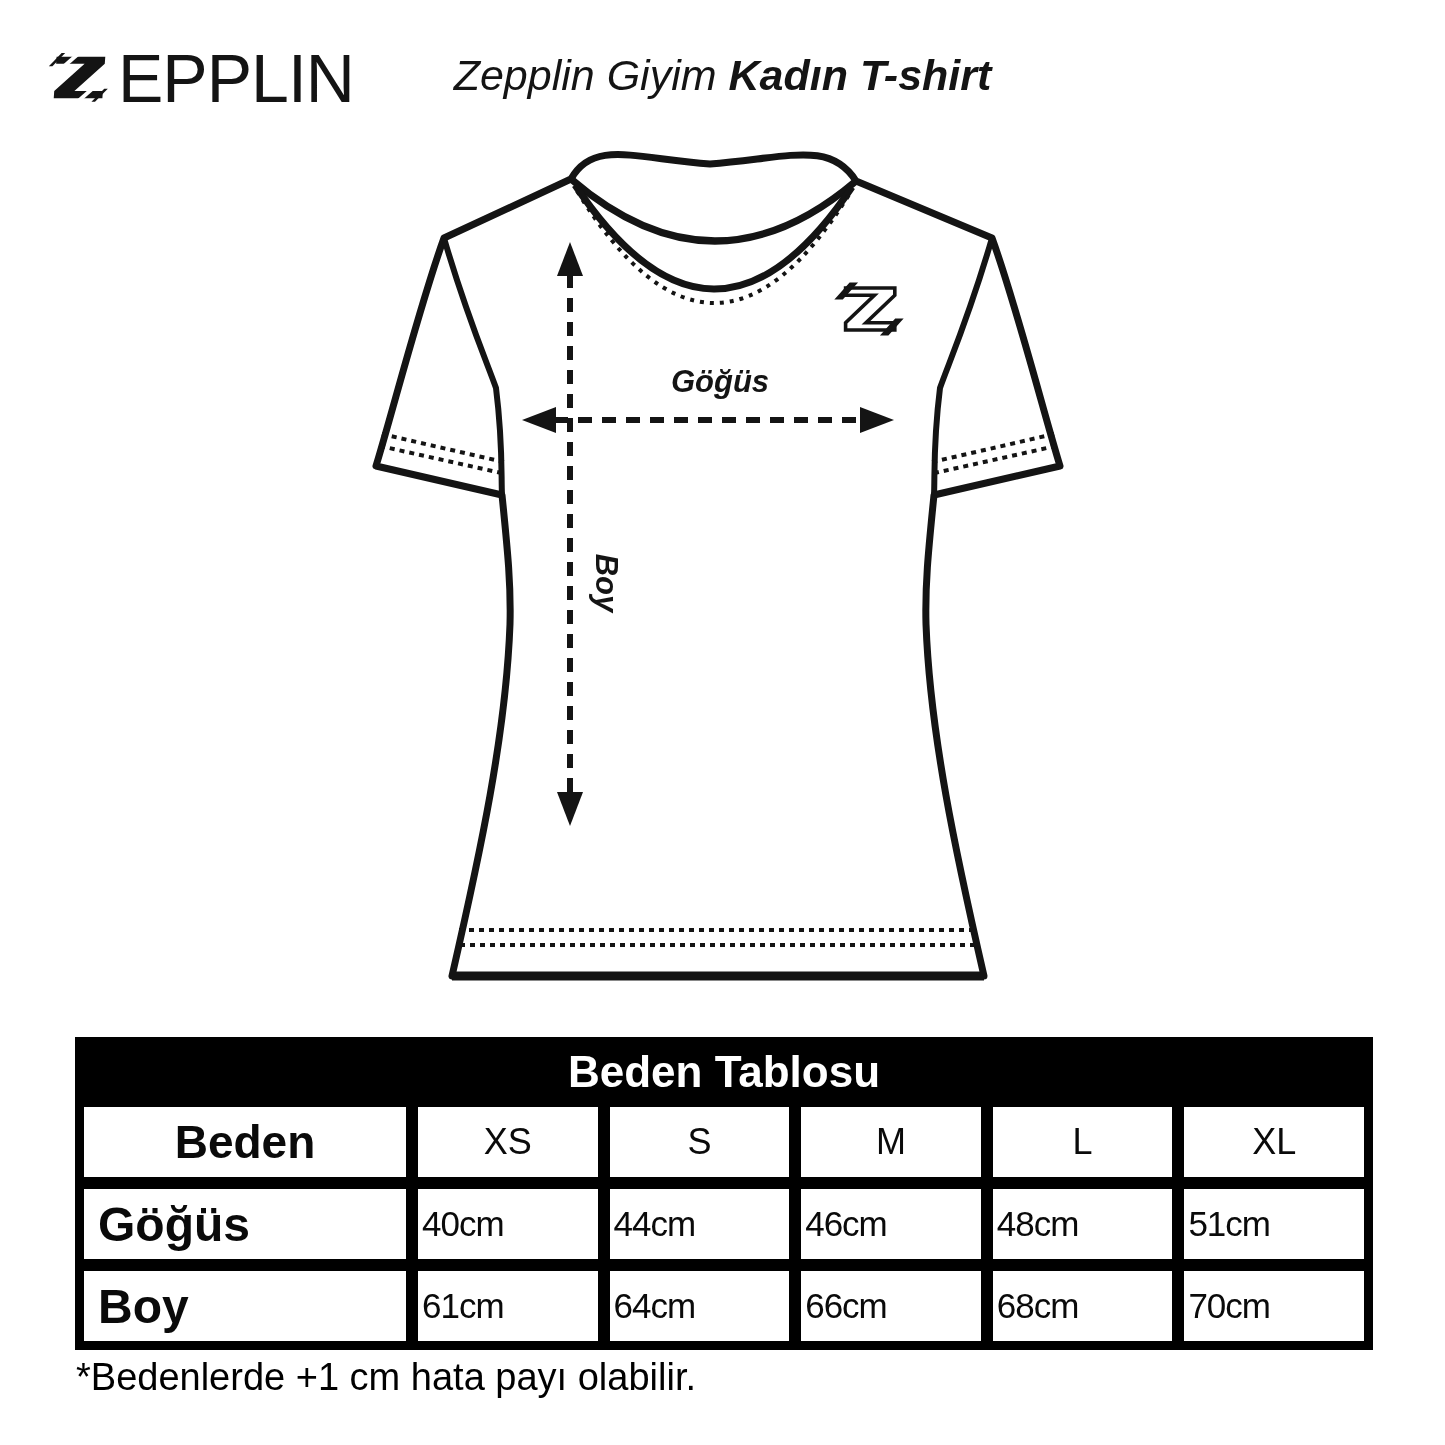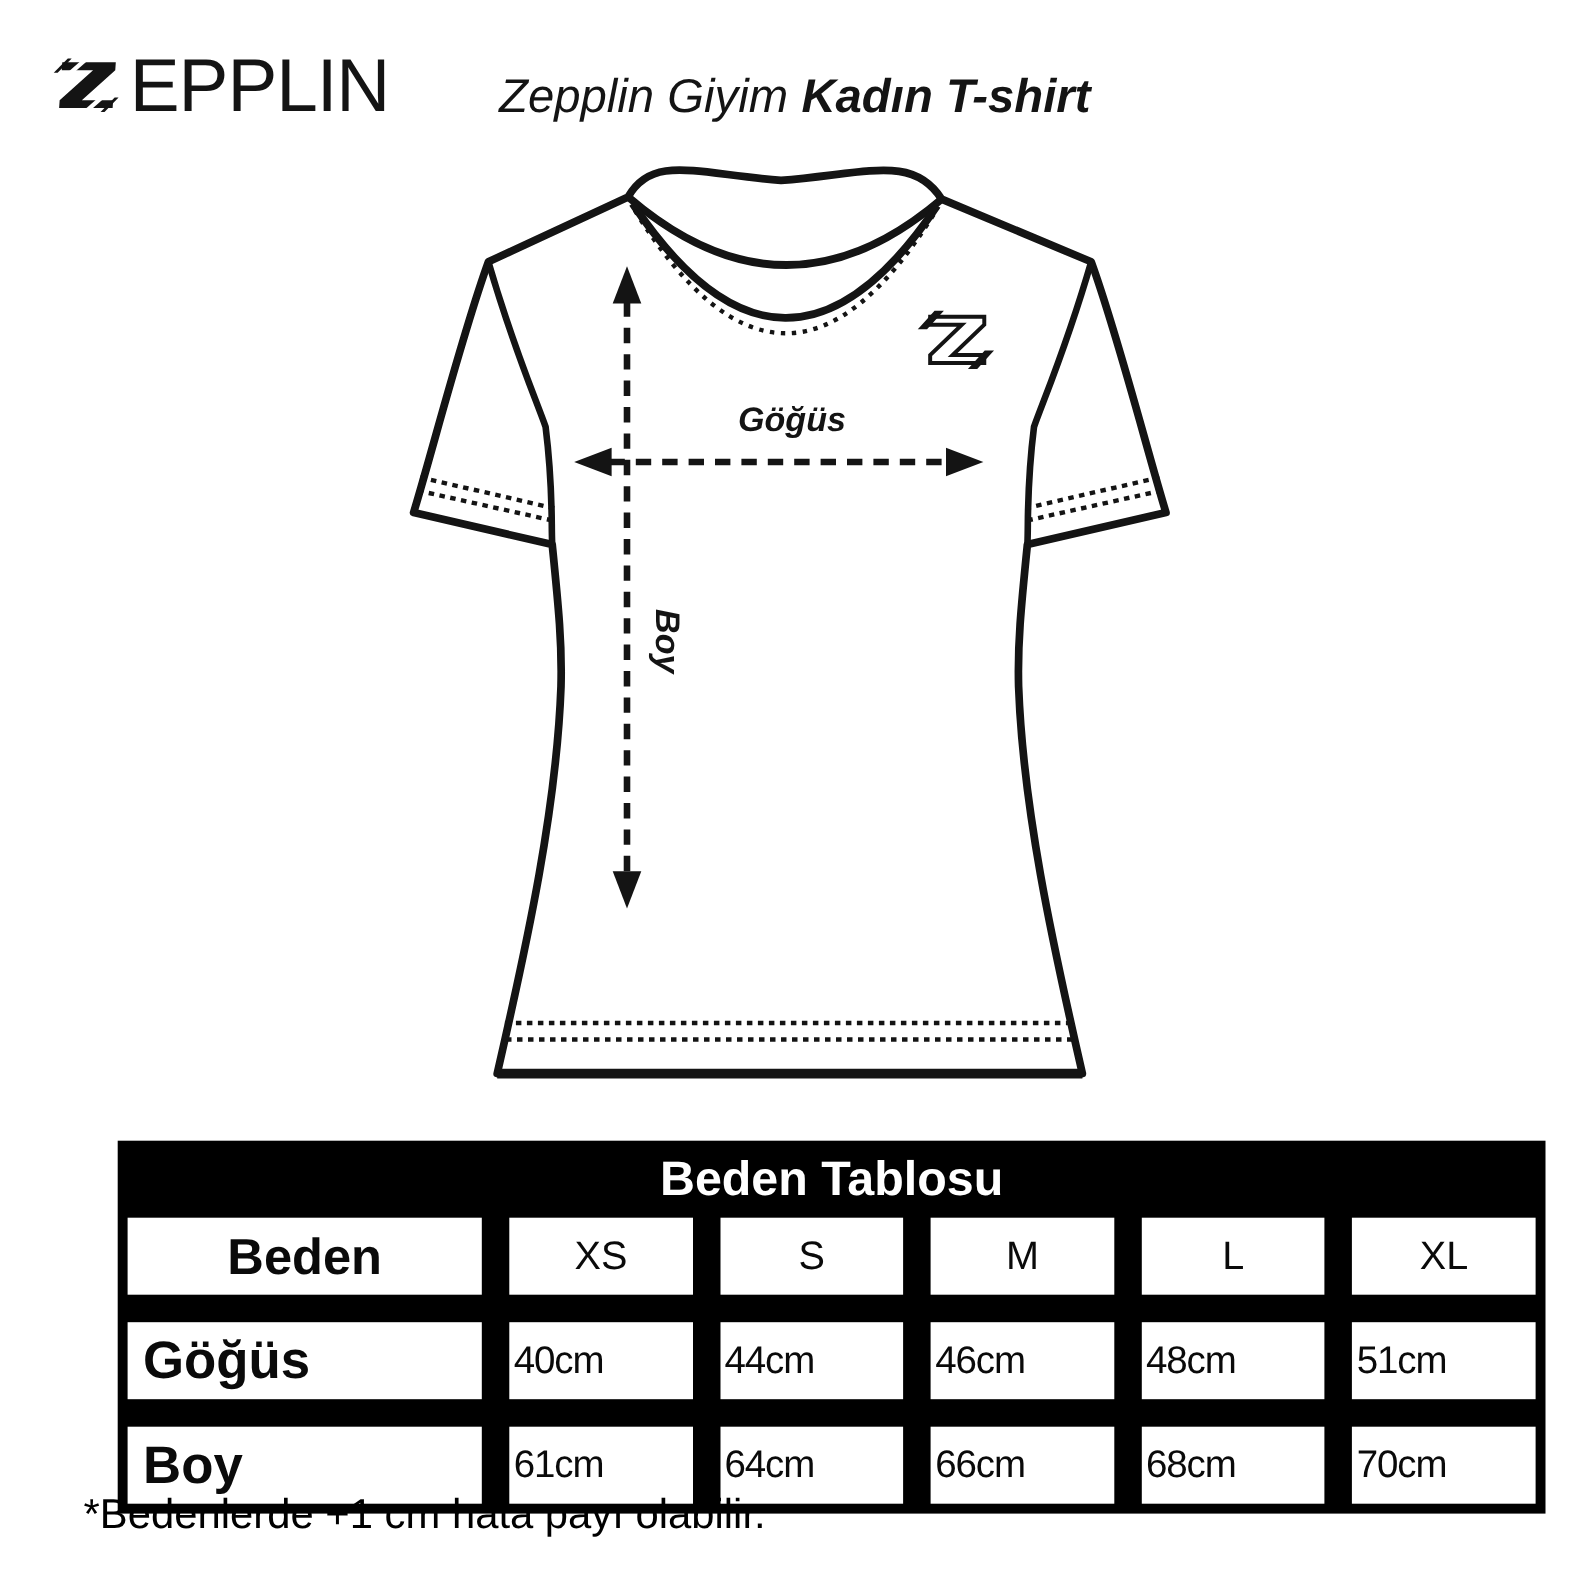--- a/index.html
+++ b/index.html
@@ -2,34 +2,34 @@
 <html><head>
 <meta charset="utf-8">
 <style>
   html,body{margin:0;padding:0;background:#fff;}
   .page{position:relative;width:1445px;height:1445px;background:#ffffff;overflow:hidden;
         font-family:"Liberation Sans", sans-serif;color:#141414;}
 
   
   .brand{position:absolute;left:44px;top:44px;display:flex;align-items:center;gap:4px;}
   .brand-name{font-size:68px;font-weight:400;letter-spacing:-1px;color:#141414;line-height:1;}
-  .page-title{position:absolute;left:0;right:0;top:64px;text-align:center;
+  .page-title{position:absolute;left:0;right:0;top:51px;text-align:center;
               font-size:43px;font-style:italic;white-space:nowrap;}
   .page-title .t-reg{font-weight:400;margin-right:12px;}
   .page-title .t-bold{font-weight:700;}
 
   
   .diagram{position:absolute;left:358px;top:124px;}
 
   
   .size-table{position:absolute;left:75px;top:1037px;width:1298px;background:#000;
-              padding:0 9px 9px 9px;box-sizing:border-box;margin-left:32px;}
+              padding:0 9px 9px 9px;box-sizing:border-box;}
   .size-table-title{height:70px;line-height:70px;text-align:center;color:#fff;
                     font-size:44px;font-weight:700;}
-  .size-grid{display:grid;grid-template-columns:322px repeat(5,1fr);gap:25px;}
+  .size-grid{display:grid;grid-template-columns:322px repeat(5,1fr);gap:12px;}
   .cell{background:#fff;height:70px;display:flex;align-items:center;color:#0a0a0a;}
   .cell.center{justify-content:center;}
   .cell.head-main{font-size:46px;font-weight:700;}
   .cell.head-size{font-size:36px;font-weight:400;}
   .cell.row-label{font-size:48px;font-weight:700;padding-left:14px;}
   .cell.value{font-size:35px;font-weight:400;padding-left:4px;letter-spacing:-1px;}
 
   .footnote{position:absolute;left:76px;top:1356px;font-size:38px;font-weight:400;color:#000000;}
 </style>
 </head>

